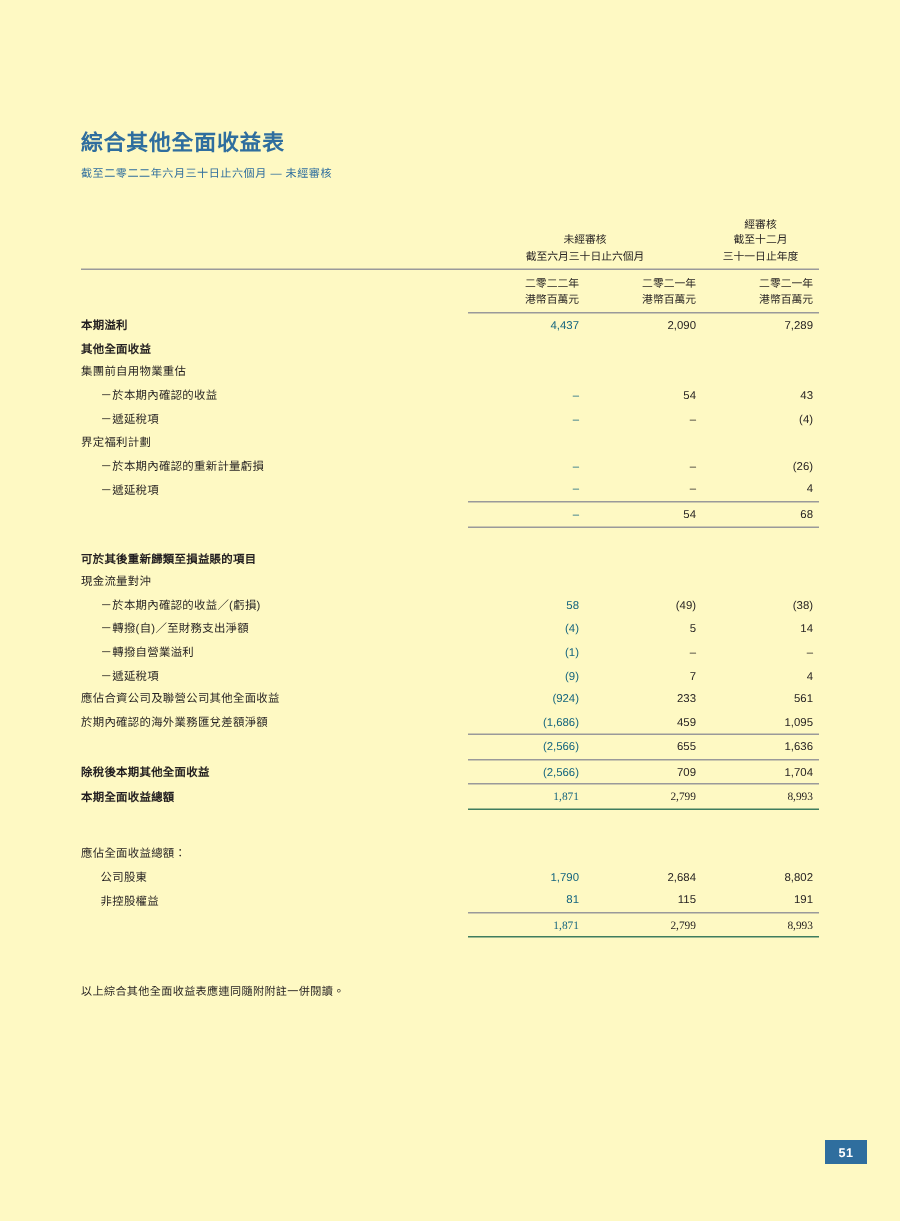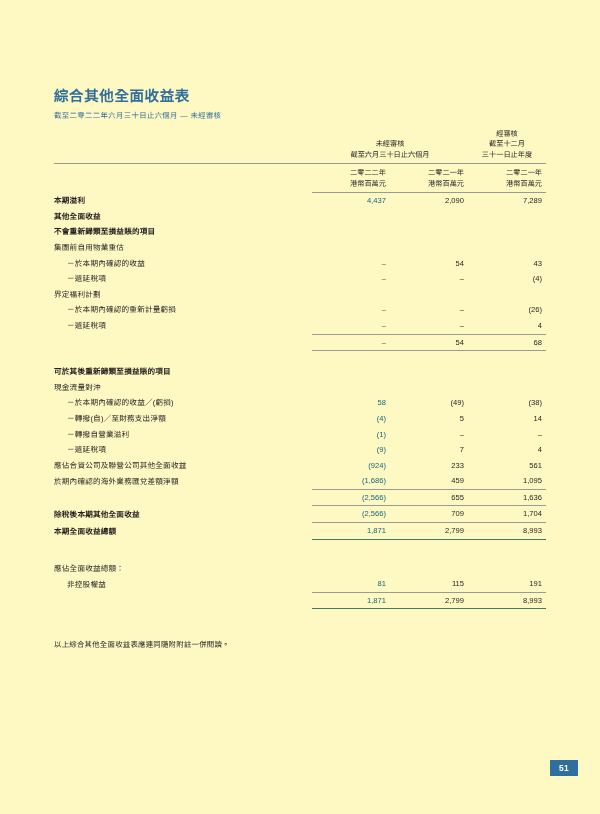--- a/index.html
+++ b/index.html
@@ -37,21 +37,21 @@
     font-weight: bold;
     color: #2f6e9e;
     letter-spacing: 0.6px;
     margin: 0 0 6px 0;
     line-height: 1.2;
   }
   .doc-subtitle {
     font-size: 7.4px;
     color: #2f6e9e;
     letter-spacing: 0.35px;
-    margin: 0 0 8px 0;
+    margin: 0 0 24px 0;
     line-height: 1.3;
   }
 
   
   table.fin {
     width: 492px;
     border-collapse: collapse;
     font-size: 7.6px;
     table-layout: fixed;
   }
@@ -97,21 +97,21 @@
   tr.spacer-md td { height: 13px; line-height: 13px; font-size: 0; }
 
   .lbl       { white-space: nowrap; letter-spacing: 0.2px; }
   .lbl.bold  { font-weight: bold; }
   .lbl.ind1  { padding-left: 13px !important; }
 
   .tealnum   { color: #15657f; font-weight: bold; }
   .plainnum  { color: #231f20; }
 
   td.line-grey   { border-bottom: 0.8px solid #9a9a9a; }
-  td.line-green  { border-bottom: 1.3px solid #3f7d5e; }
+  td.line-green  { border-bottom: 1.3px solid #3f7d5e; font-family: Liberation Serif, serif; }
   td.topline-grey{ border-top: 0.8px solid #9a9a9a; }
 
   
   .footnote {
     margin-top: 30px;
     font-size: 7.4px;
     letter-spacing: 0.25px;
     color: #231f20;
     line-height: 1.5;
   }
@@ -185,26 +185,20 @@
             <td class="num plainnum topline-grey">2,090</td>
             <td class="num plainnum topline-grey">7,289</td>
           </tr>
           <tr class="r">
             <td class="lbl bold">其他全面收益</td>
             <td class="num plainnum"></td>
             <td class="num plainnum"></td>
             <td class="num plainnum"></td>
           </tr>
           <tr class="r">
-            <td class="lbl bold">不會重新歸類至損益賬的項目</td>
-            <td class="num plainnum"></td>
-            <td class="num plainnum"></td>
-            <td class="num plainnum"></td>
-          </tr>
-          <tr class="r">
             <td class="lbl">集團前自用物業重估</td>
             <td class="num plainnum"></td>
             <td class="num plainnum"></td>
             <td class="num plainnum"></td>
           </tr>
           <tr class="r">
             <td class="lbl ind1">－於本期內確認的收益</td>
             <td class="num tealnum">–</td>
             <td class="num plainnum">54</td>
             <td class="num plainnum">43</td>
@@ -325,20 +319,26 @@
             <td></td>
             <td></td>
           </tr>
           <tr class="r">
             <td class="lbl">應佔全面收益總額：</td>
             <td class="num"></td>
             <td class="num"></td>
             <td class="num"></td>
           </tr>
           <tr class="r">
+            <td class="lbl ind1">公司股東</td>
+            <td class="num tealnum">1,790</td>
+            <td class="num plainnum">2,684</td>
+            <td class="num plainnum">8,802</td>
+          </tr>
+          <tr class="r">
             <td class="lbl ind1">非控股權益</td>
             <td class="num tealnum line-grey">81</td>
             <td class="num plainnum line-grey">115</td>
             <td class="num plainnum line-grey">191</td>
           </tr>
           <tr class="r">
             <td class="lbl"></td>
             <td class="num tealnum line-green">1,871</td>
             <td class="num plainnum line-green">2,799</td>
             <td class="num plainnum line-green">8,993</td>

